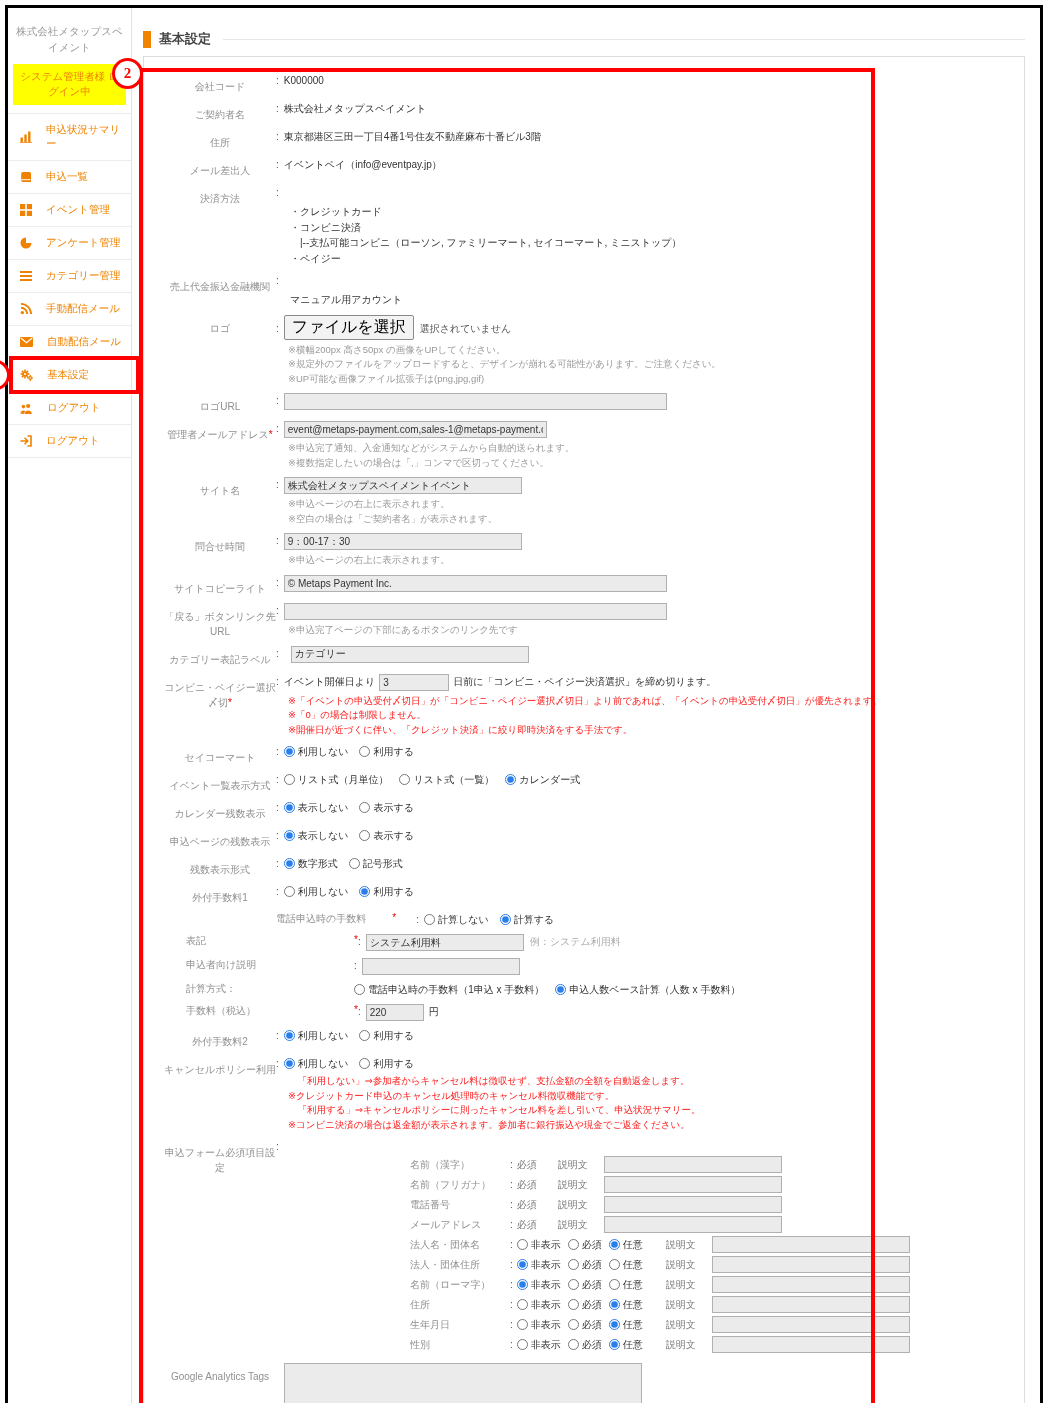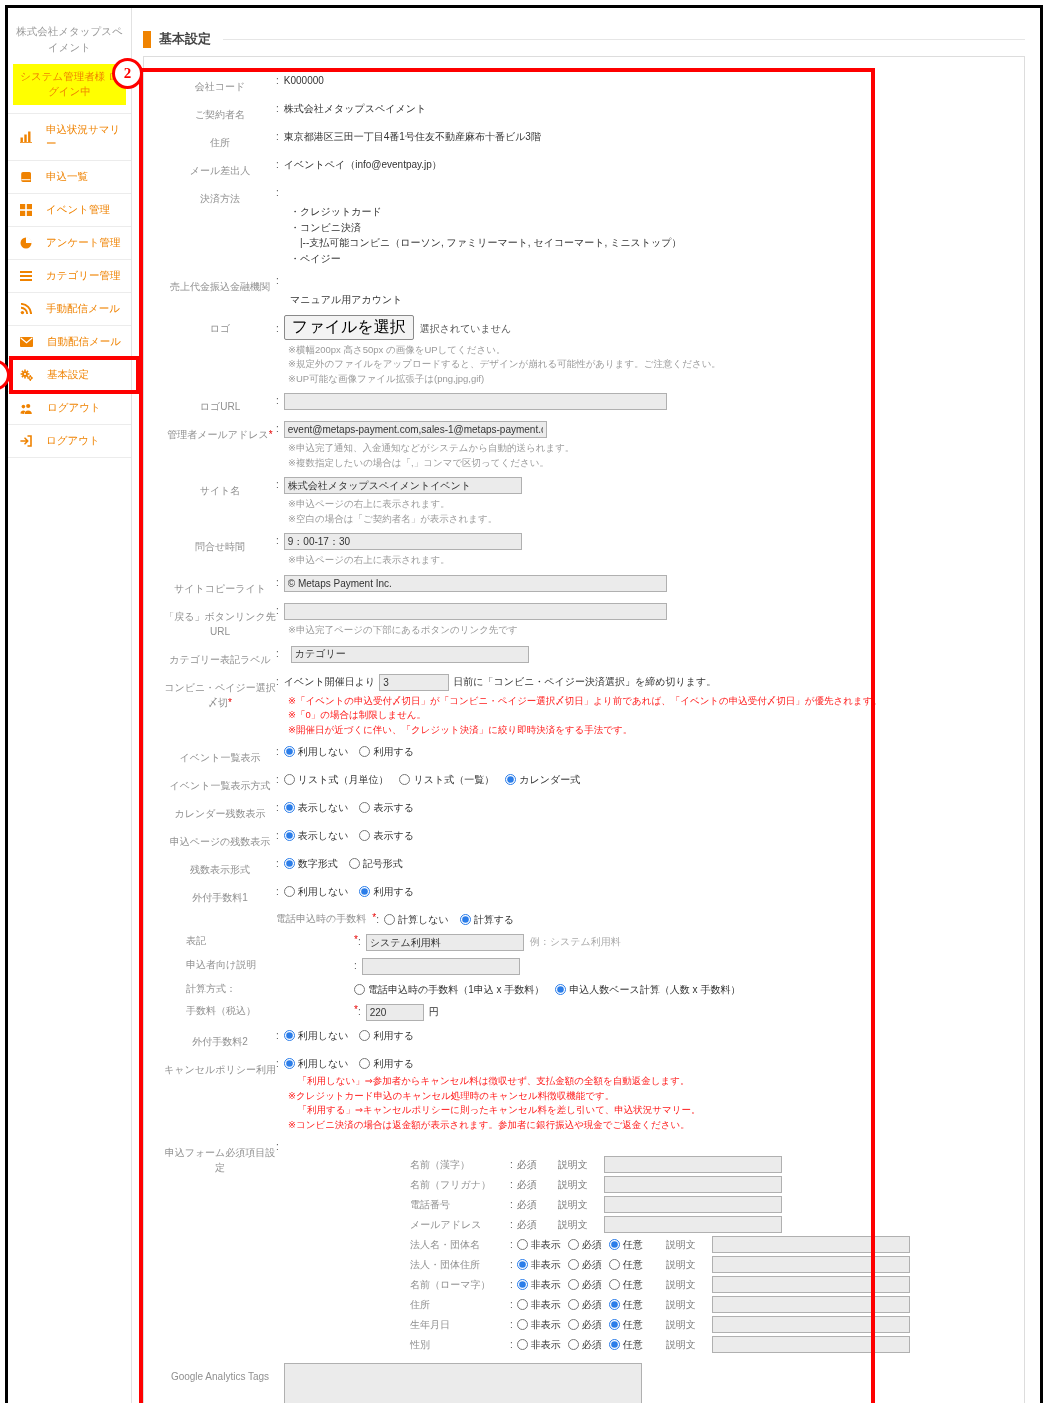--- a/index.html
+++ b/index.html
@@ -34,21 +34,21 @@
   .colon{margin-right:5px;color:#555;}
   input.ti{background:#ebebeb;border:1px solid #b0b0b0;height:15px;font-size:10px;padding:0 3px;color:#333;vertical-align:middle;box-sizing:content-box;}
   .hint{color:#aaa;margin-left:6px;}
   .notes{color:#9a9a9a;font-size:9.5px;line-height:14.5px;margin:3px 0 0 12px;}
   .notes.red{color:#ff1a1a;}
   .lines{margin:4px 0 0 14px;line-height:15.5px;}
   .file-btn{font-size:16px;border:1px solid #8a8a8a;background:#f3f3f3;border-radius:2px;padding:1px 7px;margin-right:6px;cursor:pointer;}
   .file-status{color:#555;}
   input[type=radio]{width:11px;height:11px;accent-color:#2b7de9;vertical-align:-2px;margin:0 3px 0 0;}
   .ropt{margin-right:11px;white-space:nowrap;}
-  .row.sub1{padding-left:112px;}
+  .row.sub1{padding-left:112px;gap:20px;}
   .row.sub1 .slbl{color:#909090;margin-right:6px;}
   .row.sub2{padding-left:22px;}
   .row.sub2 .slbl{display:inline-block;width:168px;color:#909090;}
   .suffix{margin-left:5px;}
   .reqtable{margin:2px 0 0 134px;}
   .req-row{display:flex;align-items:center;margin-bottom:3px;font-size:10px;white-space:nowrap;}
   .req-lbl{width:100px;flex-shrink:0;color:#909090;}
   .req-colon{margin-right:4px;color:#555;}
   .req-fixed{color:#777;margin-right:5px;}
   .req-desc{color:#777;margin:0 16px;}
@@ -275,21 +275,21 @@
             </div>
             <div class="row">
               <div class="lbl"><span>コンビニ・ペイジー選択〆切</span><span class="req">*</span></div>
               <div class="val"><span class="colon">:</span><span>イベント開催日より</span><input class="ti" type="text" value="3" style="width: 62px; margin: 0px 4px;"><span>日前に「コンビニ・ペイジー決済選択」を締め切ります。</span><div class="notes red">
                   <div>※「イベントの申込受付〆切日」が「コンビニ・ペイジー選択〆切日」より前であれば、「イベントの申込受付〆切日」が優先されます。</div>
                   <div>※「0」の場合は制限しません。</div>
                   <div>※開催日が近づくに伴い、「クレジット決済」に絞り即時決済をする手法です。</div>
                 </div></div>
             </div>
             <div class="row">
-              <div class="lbl"><span>イベント一覧表示</span></div>
+              <div class="lbl"><span>セイコーマート</span></div>
               <div class="val"><span class="colon">:</span><label class="ropt"><input type="radio" name="rg1" checked="" style=""><span>利用しない</span></label><label class="ropt"><input type="radio" name="rg1" style=""><span>利用する</span></label></div>
             </div>
             <div class="row">
               <div class="lbl"><span>イベント一覧表示方式</span></div>
               <div class="val"><span class="colon">:</span><label class="ropt"><input type="radio" name="rg2" style=""><span>リスト式（月単位）</span></label><label class="ropt"><input type="radio" name="rg2" style=""><span>リスト式（一覧）</span></label><label class="ropt"><input type="radio" name="rg2" checked="" style=""><span>カレンダー式</span></label></div>
             </div>
             <div class="row">
               <div class="lbl"><span>カレンダー残数表示</span></div>
               <div class="val"><span class="colon">:</span><label class="ropt"><input type="radio" name="rg3" checked="" style=""><span>表示しない</span></label><label class="ropt"><input type="radio" name="rg3" style=""><span>表示する</span></label></div>
             </div>

